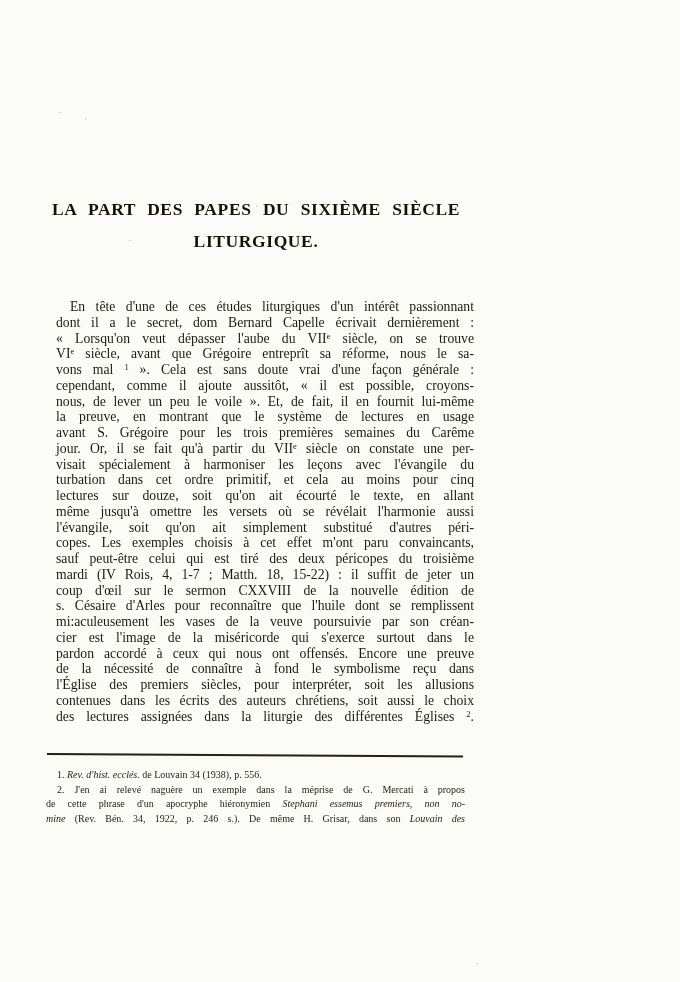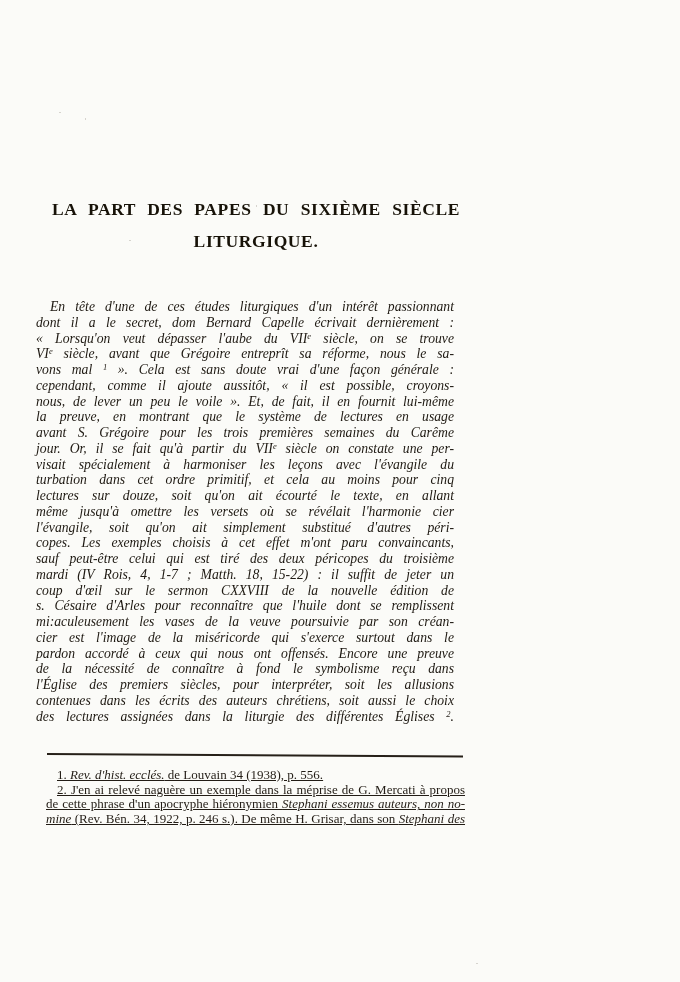--- a/index.html
+++ b/index.html
@@ -31,24 +31,23 @@
     text-align: justify;
     text-align-last: justify;
     white-space: normal;
   }
   .title-line:last-child {
     text-align: left;
     text-align-last: center;
   }
   .body-block {
     position: absolute;
-    left: 36px;
+    left: 56px;
     top: 299px;
     width: 418px;
-    font-style: italic;
   }
   .body-line {
     font-size: 13.7px;
     line-height: 15.75px;
     text-align: justify;
     text-align-last: justify;
     color: #1e1912;
   }
   .body-line:first-child { text-indent: 14px; }
   .body-line sup {
@@ -66,26 +65,25 @@
     transform: rotate(0.35deg);
     transform-origin: left center;
   }
   .footnotes-block {
     position: absolute;
     left: 46px;
     top: 768px;
     width: 419px;
   }
   .fn-line {
-    font-size: 13px;
+    font-size: 10px;
     line-height: 14.7px;
     text-align: justify;
     text-align-last: justify;
     color: #221c15;
-    text-decoration: underline;
   }
   .fn-line:nth-child(1),
   .fn-line:nth-child(2) { text-indent: 11px; }
   .fn-line:nth-child(1) {
     text-align: left;
     text-align-last: left;
   }
   .fn-line i { font-style: italic; }
   .speck {
     position: absolute;
@@ -111,43 +109,43 @@
       <div class="body-line">VI<sup>e</sup> siècle, avant que Grégoire entreprît sa réforme, nous le sa-</div>
       <div class="body-line">vons mal <sup>1</sup> ». Cela est sans doute vrai d'une façon générale :</div>
       <div class="body-line">cependant, comme il ajoute aussitôt, « il est possible, croyons-</div>
       <div class="body-line">nous, de lever un peu le voile ». Et, de fait, il en fournit lui-même</div>
       <div class="body-line">la preuve, en montrant que le système de lectures en usage</div>
       <div class="body-line">avant S. Grégoire pour les trois premières semaines du Carême</div>
       <div class="body-line">jour. Or, il se fait qu'à partir du VII<sup>e</sup> siècle on constate une per-</div>
       <div class="body-line">visait spécialement à harmoniser les leçons avec l'évangile du</div>
       <div class="body-line">turbation dans cet ordre primitif, et cela au moins pour cinq</div>
       <div class="body-line">lectures sur douze, soit qu'on ait écourté le texte, en allant</div>
-      <div class="body-line">même jusqu'à omettre les versets où se révélait l'harmonie cier</div>
+      <div class="body-line">même jusqu'à omettre les versets où se révélait l'harmonie aussi</div>
       <div class="body-line">l'évangile, soit qu'on ait simplement substitué d'autres péri-</div>
       <div class="body-line">copes. Les exemples choisis à cet effet m'ont paru convaincants,</div>
       <div class="body-line">sauf peut-être celui qui est tiré des deux péricopes du troisième</div>
       <div class="body-line">mardi (IV Rois, 4, 1-7 ; Matth. 18, 15-22) : il suffit de jeter un</div>
       <div class="body-line">coup d'œil sur le sermon CXXVIII de la nouvelle édition de</div>
       <div class="body-line">s. Césaire d'Arles pour reconnaître que l'huile dont se remplissent</div>
       <div class="body-line">mi:aculeusement les vases de la veuve poursuivie par son créan-</div>
       <div class="body-line">cier est l'image de la miséricorde qui s'exerce surtout dans le</div>
       <div class="body-line">pardon accordé à ceux qui nous ont offensés. Encore une preuve</div>
       <div class="body-line">de la nécessité de connaître à fond le symbolisme reçu dans</div>
       <div class="body-line">l'Église des premiers siècles, pour interpréter, soit les allusions</div>
       <div class="body-line">contenues dans les écrits des auteurs chrétiens, soit aussi le choix</div>
       <div class="body-line">des lectures assignées dans la liturgie des différentes Églises <sup>2</sup>.</div>
     </div>
 
   <div class="footnote-rule"></div>
 
   <div class="footnotes-block">
       <div class="fn-line">1. <i>Rev. d'hist. ecclés.</i> de Louvain 34 (1938), p. 556.</div>
       <div class="fn-line">2. J'en ai relevé naguère un exemple dans la méprise de G. Mercati à propos</div>
-      <div class="fn-line">de cette phrase d'un apocryphe hiéronymien <i>Stephani essemus auteurs, non no-</i></div>
-      <div class="fn-line"><i>mine</i> (Rev. Bén. 34, 1922, p. 246 s.). De même H. Grisar, dans son <i>Stephani des</i></div>
+      <div class="fn-line">de cette phrase d'un apocryphe hiéronymien <i>Stephani essemus premiers, non no-</i></div>
+      <div class="fn-line"><i>mine</i> (Rev. Bén. 34, 1922, p. 246 s.). De même H. Grisar, dans son <i>Louvain des</i></div>
     </div>
 
   <div class="speck" style="left:59px;top:112px;width:2px;height:1px"></div>
   <div class="speck" style="left:85px;top:118px;width:1px;height:2px"></div>
   <div class="speck" style="left:129px;top:240px;width:2px;height:1px"></div>
   <div class="speck" style="left:256px;top:205px;width:1px;height:2px"></div>
   <div class="speck" style="left:476px;top:963px;width:2px;height:1px"></div>
 
 </div>
 

